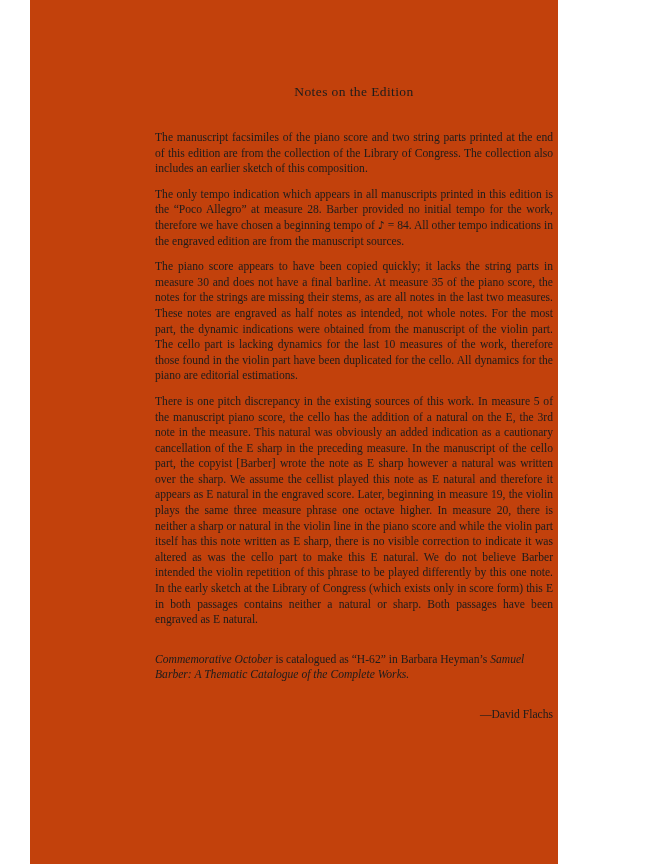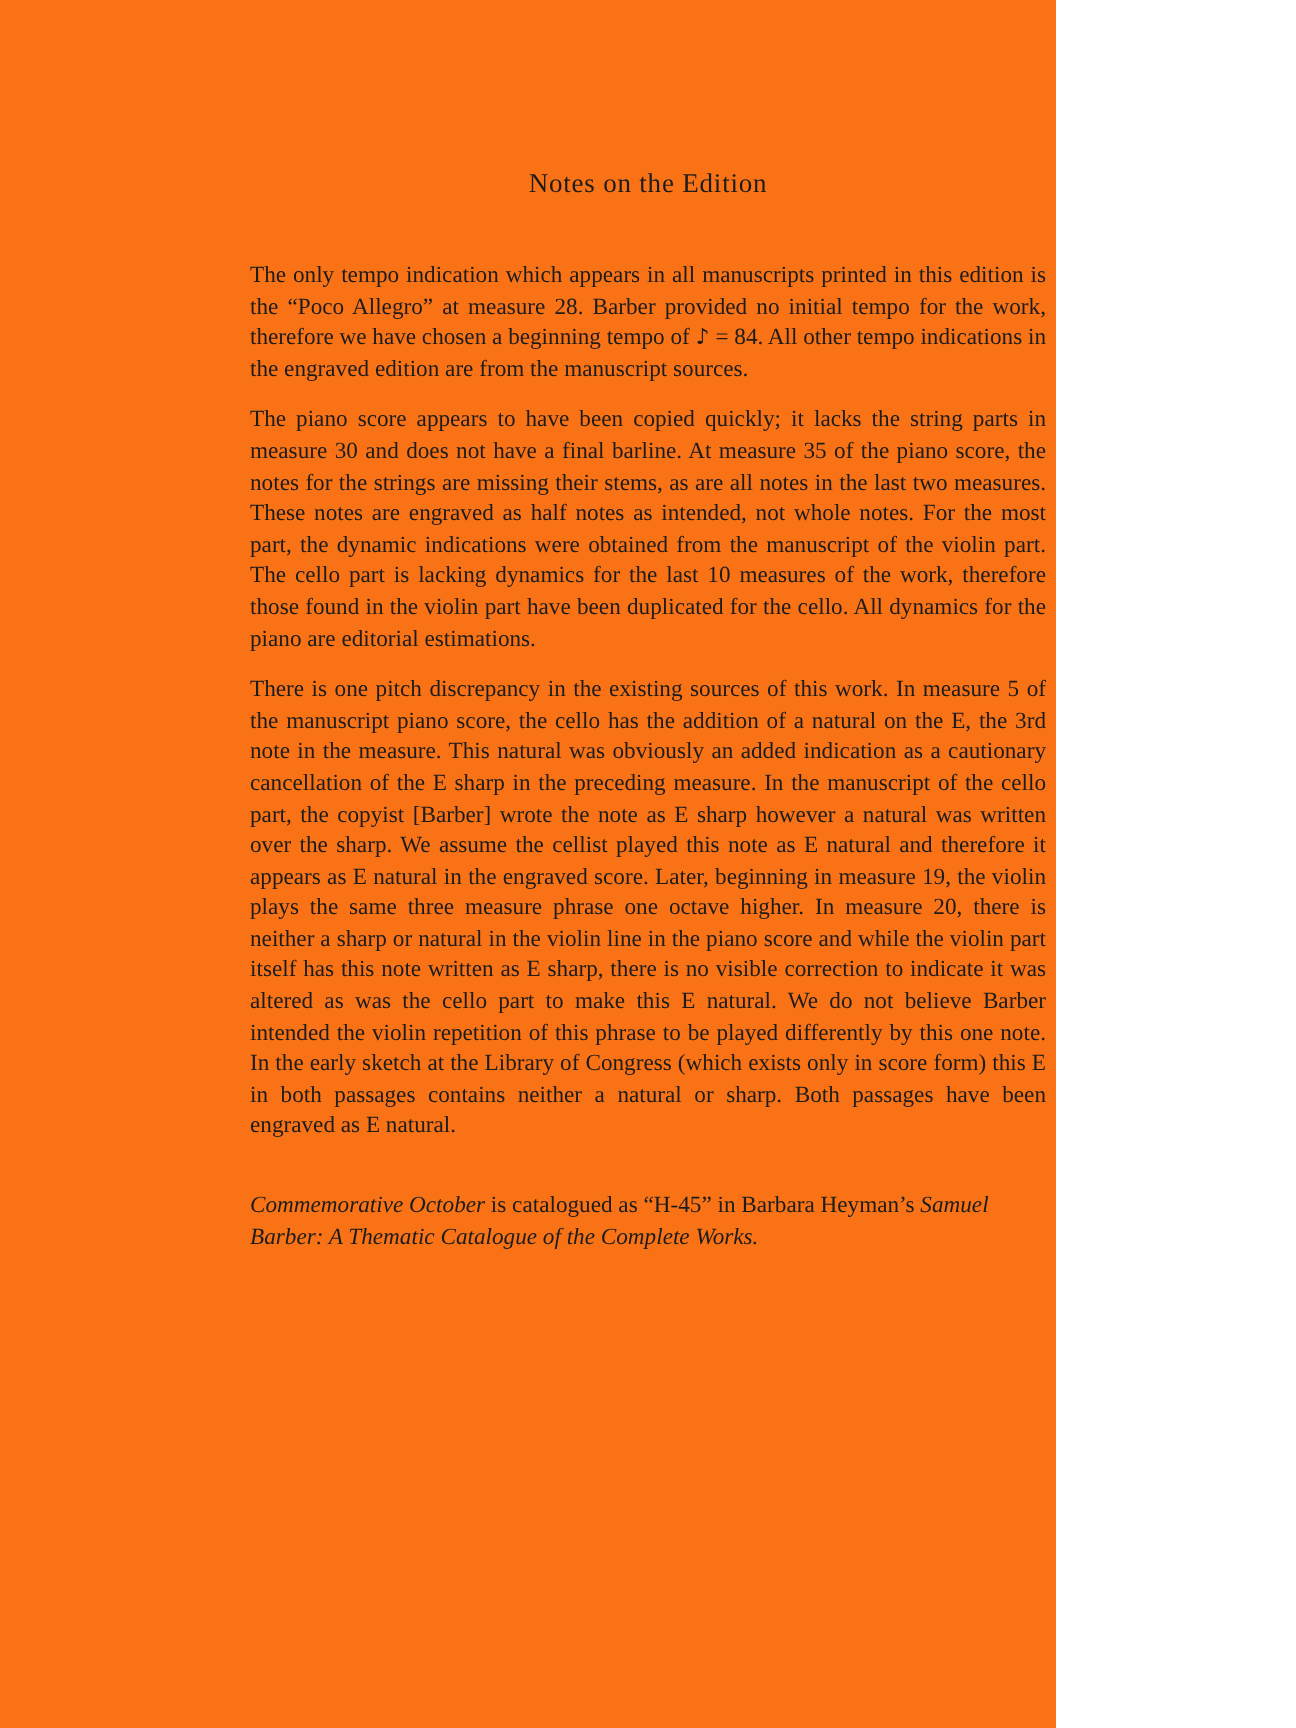--- a/index.html
+++ b/index.html
@@ -7,22 +7,23 @@
     width: 648px;
     height: 864px;
     background: #ffffff;
     font-family: "Liberation Serif", "DejaVu Serif", serif;
     color: #1c1c1c;
   }
   .page {
     position: relative;
     width: 528px;
     height: 864px;
-    background: #f97316;
+    background: #c2410c;
     overflow: hidden;
+    margin-left: 30px;
   }
   .content {
     position: absolute;
     left: 125px;
     top: 84px;
     width: 398px;
   }
   .title {
     font-size: 13.5px;
     font-weight: 400;
@@ -53,24 +54,26 @@
   em { font-style: italic; }
 </style>
 </head>
 <body>
 
 <div class="page">
   <div class="content">
 
     <h1 class="title">Notes on the Edition</h1>
 
+    <p class="para">The manuscript facsimiles of the piano score and two string parts printed at the end of this edition are from the collection of the Library of Congress. The collection also includes an earlier sketch of this composition.</p>
 
     <p class="para"><span>The only tempo indication which appears in all manuscripts printed in this edition is the “Poco Allegro” at measure 28. Barber provided no initial tempo for the work, therefore we have chosen a beginning tempo of </span><span class="note-glyph">♪</span><span> = 84. All other tempo indications in the engraved edition are from the manuscript sources.</span></p>
 
     <p class="para">The piano score appears to have been copied quickly; it lacks the string parts in measure 30 and does not have a final barline. At measure 35 of the piano score, the notes for the strings are missing their stems, as are all notes in the last two measures. These notes are engraved as half notes as intended, not whole notes. For the most part, the dynamic indications were obtained from the manuscript of the violin part. The cello part is lacking dynamics for the last 10 measures of the work, therefore those found in the violin part have been duplicated for the cello. All dynamics for the piano are editorial estimations.</p>
 
     <p class="para">There is one pitch discrepancy in the existing sources of this work. In measure 5 of the manuscript piano score, the cello has the addition of a natural on the E, the 3rd note in the measure. This natural was obviously an added indication as a cautionary cancellation of the E sharp in the preceding measure. In the manuscript of the cello part, the copyist [Barber] wrote the note as E sharp however a natural was written over the sharp. We assume the cellist played this note as E natural and therefore it appears as E natural in the engraved score. Later, beginning in measure 19, the violin plays the same three measure phrase one octave higher. In measure 20, there is neither a sharp or natural in the violin line in the piano score and while the violin part itself has this note written as E sharp, there is no visible correction to indicate it was altered as was the cello part to make this E natural. We do not believe Barber intended the violin repetition of this phrase to be played differently by this one note. In the early sketch at the Library of Congress (which exists only in score form) this E in both passages contains neither a natural or sharp. Both passages have been engraved as E natural.</p>
 
-    <p class="para closing"><em>Commemorative October</em><span> is catalogued as “H-45” in Barbara Heyman’s </span><em>Samuel Barber: A Thematic Catalogue of the Complete Works.</em></p>
+    <p class="para closing"><em>Commemorative October</em><span> is catalogued as “H-62” in Barbara Heyman’s </span><em>Samuel Barber: A Thematic Catalogue of the Complete Works.</em></p>
 
+    <p class="signature">—David Flachs</p>
 
   </div>
 </div>
 
 </body></html>

